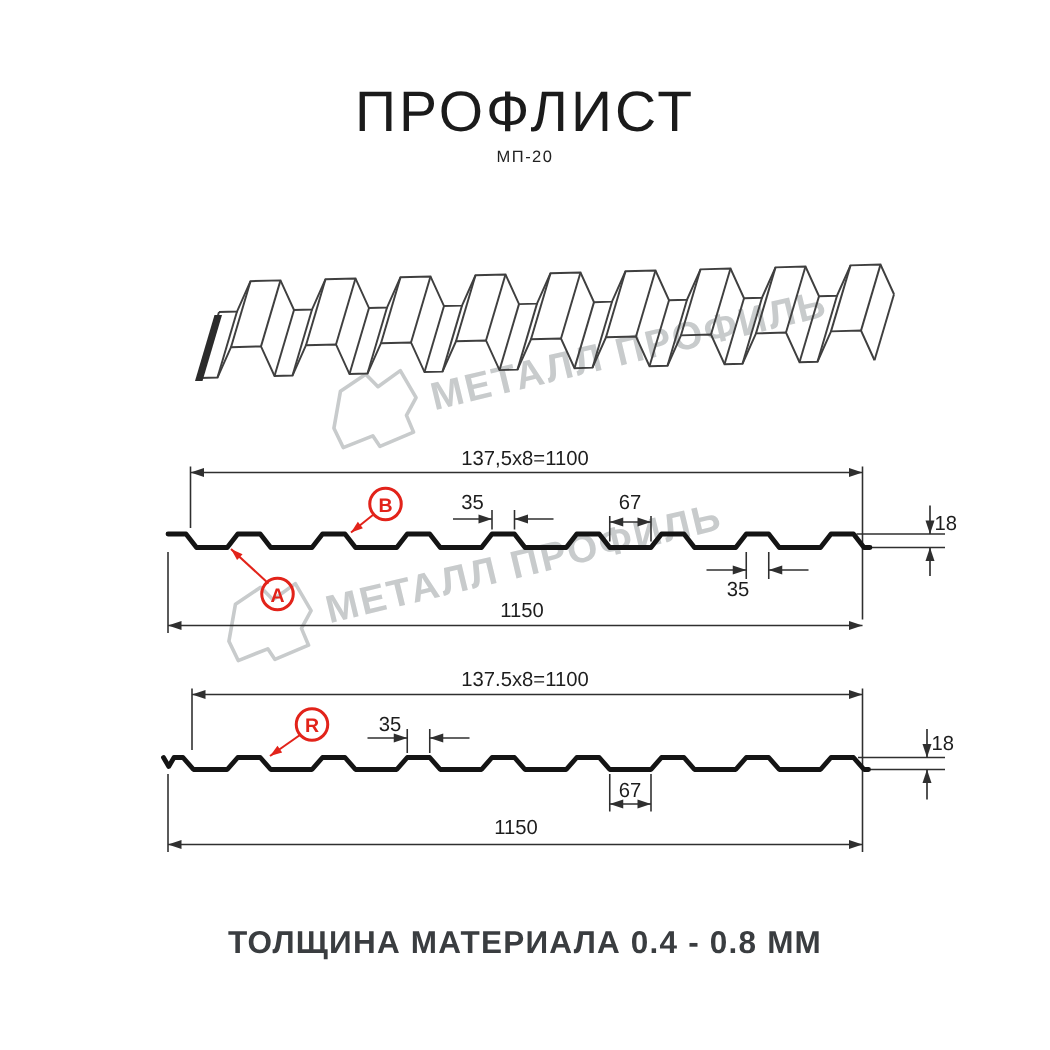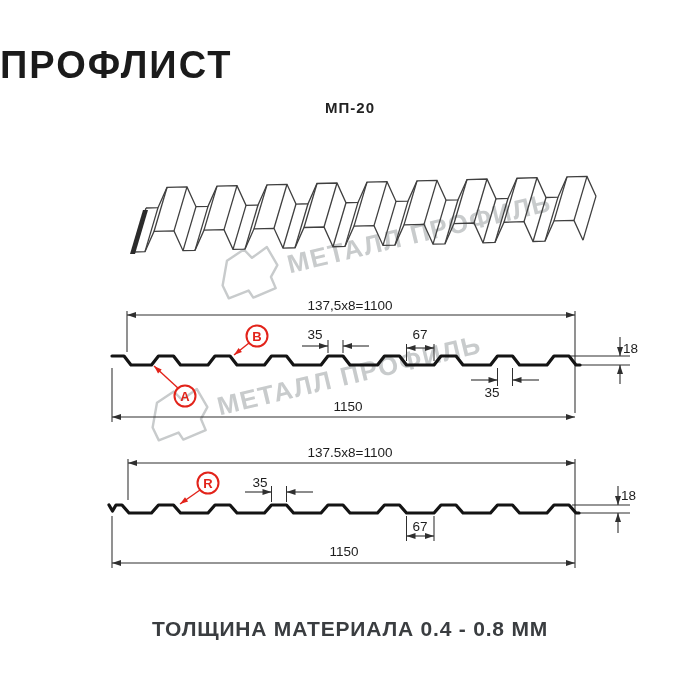--- a/index.html
+++ b/index.html
@@ -1,22 +1,22 @@
 <!DOCTYPE html>
 <html style="--red: #e2231a; --wm: #c8cbcc;"><head>
 <meta charset="utf-8">
 <style>
   :root{ --red:#e2231a; --wm:#c8cbcc; }
   html,body{margin:0;padding:0;background:#ffffff;}
   .page{position:relative;width:700px;height:700px;background:#fff;overflow:hidden;
         font-family:"Liberation Sans",sans-serif;}
-  .title{position:absolute;top:44px;left:0;right:0;text-align:left;
-         font-weight:700;font-size:38px;letter-spacing:2px;color:#1b1b1b;}
+  .title{position:absolute;top:54px;left:0;right:0;text-align:center;
+         font-weight:400;font-size:38px;letter-spacing:2px;color:#1b1b1b;}
   .subtitle{position:absolute;top:99px;left:0;right:0;text-align:center;
-         font-weight:700;font-size:15px;letter-spacing:1px;color:#222;}
+         font-weight:400;font-size:11px;letter-spacing:1px;color:#222;}
   .footer{position:absolute;top:617px;left:0;right:0;text-align:center;
          font-weight:600;font-size:21px;letter-spacing:.8px;color:#3a3d40;}
   svg{position:absolute;left:0;top:0;}
   .l3d{fill:none;stroke:#3f3f3f;stroke-width:1.3;}
   .edge3d{fill:#2b2b2b;stroke:none;}
   .prof{fill:none;stroke:#141414;stroke-width:3.2;stroke-linejoin:round;stroke-linecap:round;}
   .ext{stroke:#2f2f2f;stroke-width:1.05;fill:none;}
   .dim{stroke:#2f2f2f;stroke-width:1.1;}
   .ah{fill:#2f2f2f;}
   .dimtxt{font-family:"Liberation Sans",sans-serif;font-size:13.5px;fill:#1d1d1d;}

